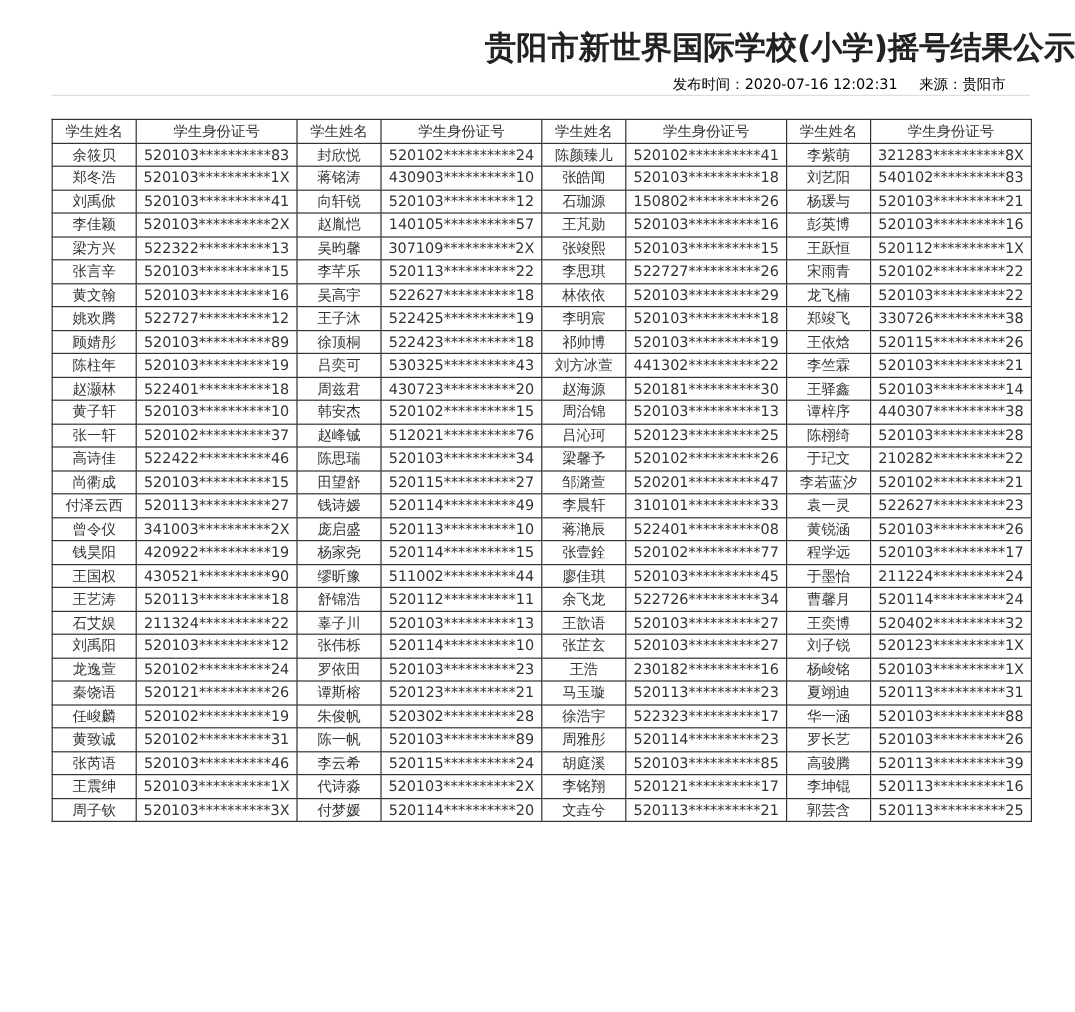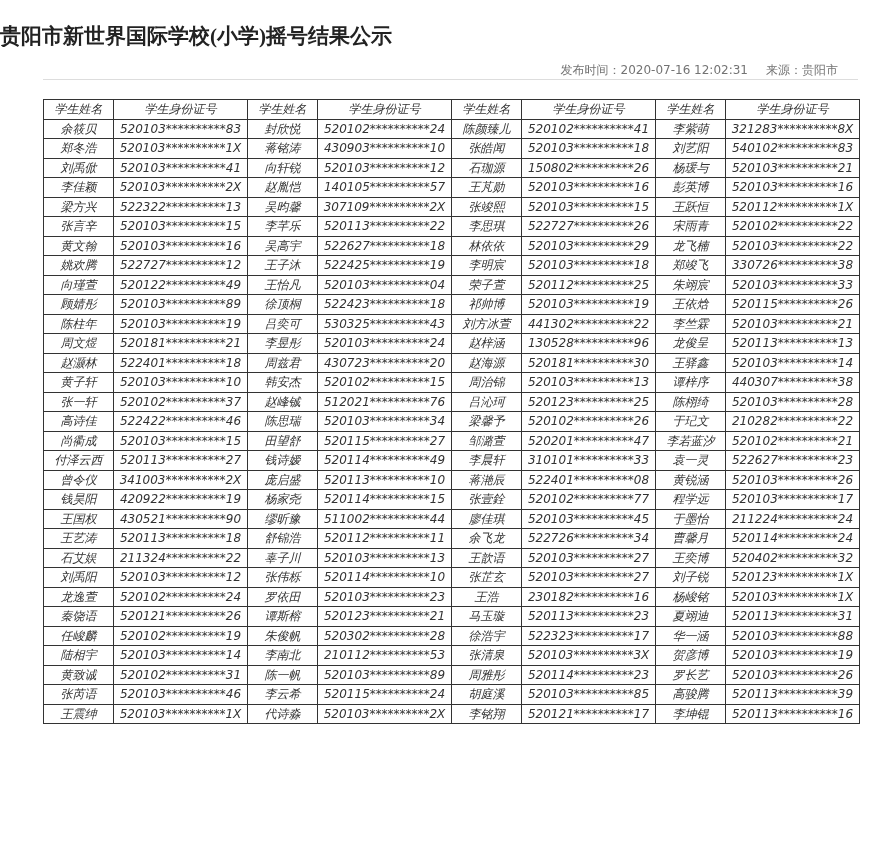--- a/index.html
+++ b/index.html
@@ -1,22 +1,22 @@
 <!DOCTYPE html>
 <html><head>
 <meta charset="utf-8">
 <style>
   html, body { margin:0; padding:0; background:#fff; }
   body { width:896px; height:843px; position:relative; font-family:"DejaVu Sans","Liberation Sans",sans-serif; color:#333; overflow:hidden; }
-  .title { position:absolute; left:0; top:22px; width:896px; text-align:left; font-size:21px; font-weight:bold; color:#222; letter-spacing:0px;font-family:Liberation Serif, serif; }
-  .meta { position:absolute; right:58px; top:62px; font-size:12px; color:#737373; }
+  .title { position:absolute; left:0; top:22px; width:896px; text-align:right; font-size:26px; font-weight:bold; color:#222; letter-spacing:0px; }
+  .meta { position:absolute; right:58px; top:62px; font-size:12px; color:#000000; }
   .meta span { margin-left:0; }
   .meta .gap { display:inline-block; width:18px; }
   .rule { position:absolute; left:43px; top:79px; width:815px; height:1px; background:#ddd; }
-  table.roster { position:absolute; left:43px; top:99px; width:816px; border-collapse:collapse; table-layout:fixed; font-size:12px;font-style:italic; }
+  table.roster { position:absolute; left:43px; top:99px; width:816px; border-collapse:collapse; table-layout:fixed; font-size:12px; }
   table.roster th, table.roster td { border:1px solid #333; height:18.5px; padding:0; text-align:center; white-space:nowrap; overflow:hidden; font-weight:normal; color:#333; line-height:18px; }
   col.n { width:70px; }
   col.i { width:134px; }
 </style>
 </head>
 <body>
 
 <div class="title">贵阳市新世界国际学校(小学)摇号结果公示</div>
 <div class="meta">
   <span>发布时间：</span><span>2020-07-16 12:02:31</span><span class="gap"></span><span>来源：</span><span>贵阳市</span>
@@ -121,60 +121,40 @@
         <td>姚欢腾</td>
         <td>522727**********12</td>
         <td>王子沐</td>
         <td>522425**********19</td>
         <td>李明宸</td>
         <td>520103**********18</td>
         <td>郑竣飞</td>
         <td>330726**********38</td>
       </tr>
       <tr>
-        <td>向瑾萱</td>
-        <td>520122**********49</td>
-        <td>王怡凡</td>
-        <td>520103**********04</td>
-        <td>荣子萱</td>
-        <td>520112**********25</td>
-        <td>朱翊宸</td>
-        <td>520103**********33</td>
-      </tr>
-      <tr>
         <td>顾婧彤</td>
         <td>520103**********89</td>
         <td>徐顶桐</td>
         <td>522423**********18</td>
         <td>祁帅博</td>
         <td>520103**********19</td>
         <td>王依焓</td>
         <td>520115**********26</td>
       </tr>
       <tr>
         <td>陈柱年</td>
         <td>520103**********19</td>
         <td>吕奕可</td>
         <td>530325**********43</td>
         <td>刘方冰萱</td>
         <td>441302**********22</td>
         <td>李竺霖</td>
         <td>520103**********21</td>
       </tr>
       <tr>
-        <td>周文煜</td>
-        <td>520181**********21</td>
-        <td>李昱彤</td>
-        <td>520103**********24</td>
-        <td>赵梓涵</td>
-        <td>130528**********96</td>
-        <td>龙俊呈</td>
-        <td>520113**********13</td>
-      </tr>
-      <tr>
         <td>赵灏林</td>
         <td>522401**********18</td>
         <td>周兹君</td>
         <td>430723**********20</td>
         <td>赵海源</td>
         <td>520181**********30</td>
         <td>王驿鑫</td>
         <td>520103**********14</td>
       </tr>
       <tr>
@@ -311,30 +291,20 @@
         <td>任峻麟</td>
         <td>520102**********19</td>
         <td>朱俊帆</td>
         <td>520302**********28</td>
         <td>徐浩宇</td>
         <td>522323**********17</td>
         <td>华一涵</td>
         <td>520103**********88</td>
       </tr>
       <tr>
-        <td>陆相宇</td>
-        <td>520103**********14</td>
-        <td>李南北</td>
-        <td>210112**********53</td>
-        <td>张清泉</td>
-        <td>520103**********3X</td>
-        <td>贺彦博</td>
-        <td>520103**********19</td>
-      </tr>
-      <tr>
         <td>黄致诚</td>
         <td>520102**********31</td>
         <td>陈一帆</td>
         <td>520103**********89</td>
         <td>周雅彤</td>
         <td>520114**********23</td>
         <td>罗长艺</td>
         <td>520103**********26</td>
       </tr>
       <tr>
@@ -350,14 +320,24 @@
       <tr>
         <td>王震绅</td>
         <td>520103**********1X</td>
         <td>代诗淼</td>
         <td>520103**********2X</td>
         <td>李铭翔</td>
         <td>520121**********17</td>
         <td>李坤锟</td>
         <td>520113**********16</td>
       </tr>
+      <tr>
+        <td>周子钦</td>
+        <td>520103**********3X</td>
+        <td>付梦媛</td>
+        <td>520114**********20</td>
+        <td>文垚兮</td>
+        <td>520113**********21</td>
+        <td>郭芸含</td>
+        <td>520113**********25</td>
+      </tr>
     </tbody>
 </table>
 
 </body></html>

